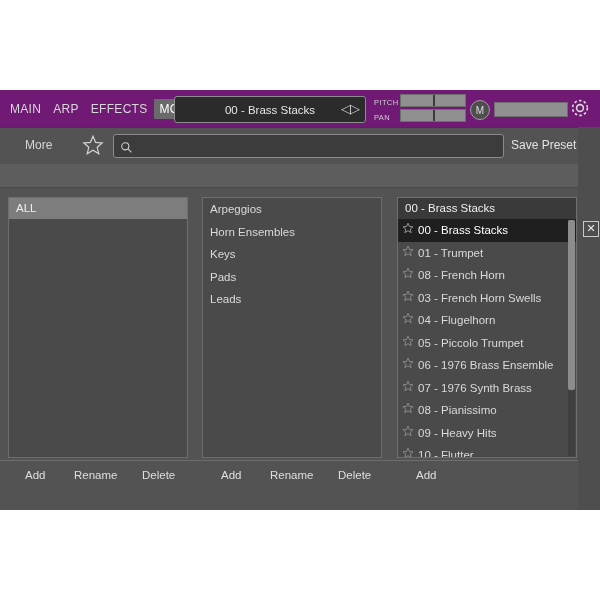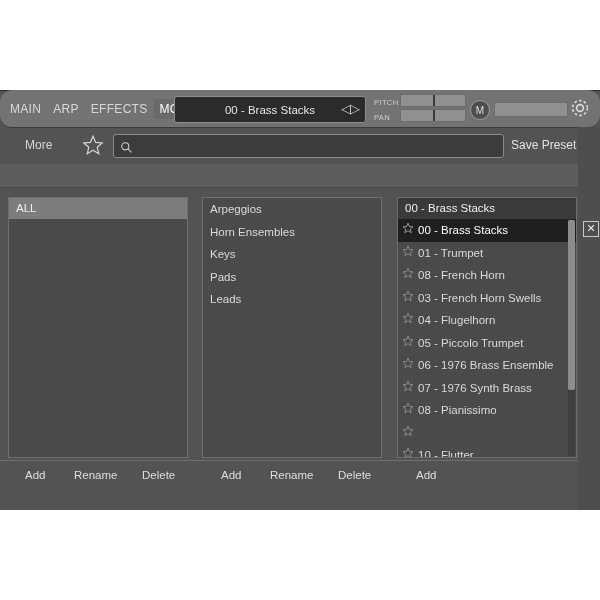--- a/index.html
+++ b/index.html
@@ -19,23 +19,22 @@
     width: 600px;
     height: 420px;
     background: #535353;
     overflow: hidden;
   }
 
   
   .topbar {
     position: relative;
     height: 37px;
-    background: #737373;
+    background: #701a75;
     border-bottom: 1px solid #3b3b3b;
-    border-radius: 12px;
   }
 
   .tabs {
     position: absolute;
     left: 4px;
     top: 0;
     height: 37px;
     display: flex;
     align-items: center;
   }
@@ -516,20 +515,21 @@
               </svg>
           </span>
           <span class="lbl">08 - Pianissimo</span>
         </li>
         <li>
           <span class="st">
             <svg viewBox="0 0 16 16" width="12" height="12">
                 <polygon points="8,1.6 9.9,6 14.6,6.4 11,9.5 12.2,14.2 8,11.6 3.8,14.2 5,9.5 1.4,6.4 6.1,6" fill="none" stroke="#9c9c9c" stroke-width="1"></polygon>
               </svg>
           </span>
+          <span class="lbl">09 - Heavy Hits</span>
         </li>
         <li>
           <span class="st">
             <svg viewBox="0 0 16 16" width="12" height="12">
                 <polygon points="8,1.6 9.9,6 14.6,6.4 11,9.5 12.2,14.2 8,11.6 3.8,14.2 5,9.5 1.4,6.4 6.1,6" fill="none" stroke="#9c9c9c" stroke-width="1"></polygon>
               </svg>
           </span>
           <span class="lbl">10 - Flutter</span>
         </li>
 

